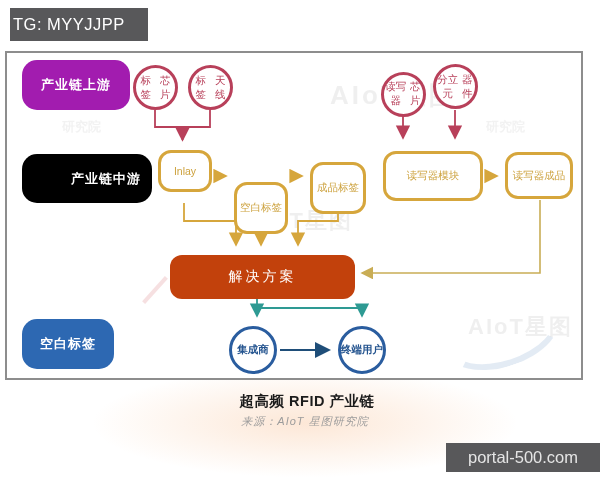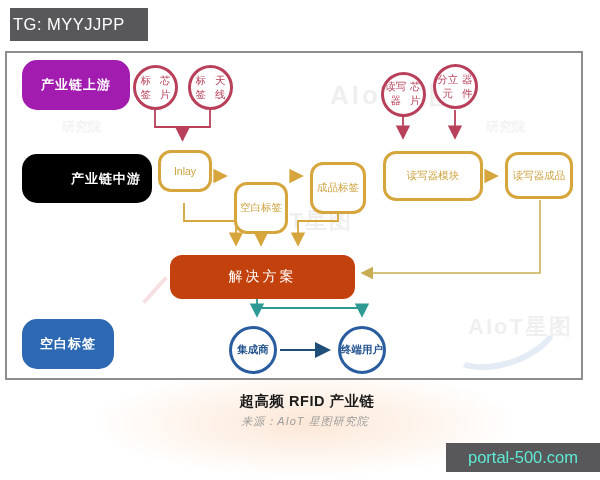--- a/index.html
+++ b/index.html
@@ -57,21 +57,21 @@
     left:7px;top:392px;width:600px;text-align:center;
     color:#1c1c1c;font-weight:bold;font-size:14.5px;letter-spacing:.5px;
   }
   .cap-source{
     left:5px;top:414px;width:600px;text-align:center;
     color:#9c9c9c;font-style:italic;font-size:11px;letter-spacing:1px;
   }
   
   .site-box{
     left:446px;top:443px;width:154px;height:29px;
-    background:#58585a;color:#5eead4;font-size:16.5px;
+    background:#58585a;color:#e5e5e5;font-size:16.5px;
     display:flex;align-items:center;justify-content:center;
   }
   
   .wm{color:#b9b9b9;opacity:.22;font-weight:bold;pointer-events:none;}
   .wm1{left:330px;top:78px;font-size:26px;letter-spacing:3px;}
   .wm2{left:248px;top:206px;font-size:22px;letter-spacing:2px;}
   .wm3{left:468px;top:312px;font-size:22px;letter-spacing:2px;}
   .wmsub1{left:62px;top:118px;font-size:13px;opacity:.18;}
   .wmsub2{left:486px;top:118px;font-size:13px;opacity:.18;}
   .glow1{

